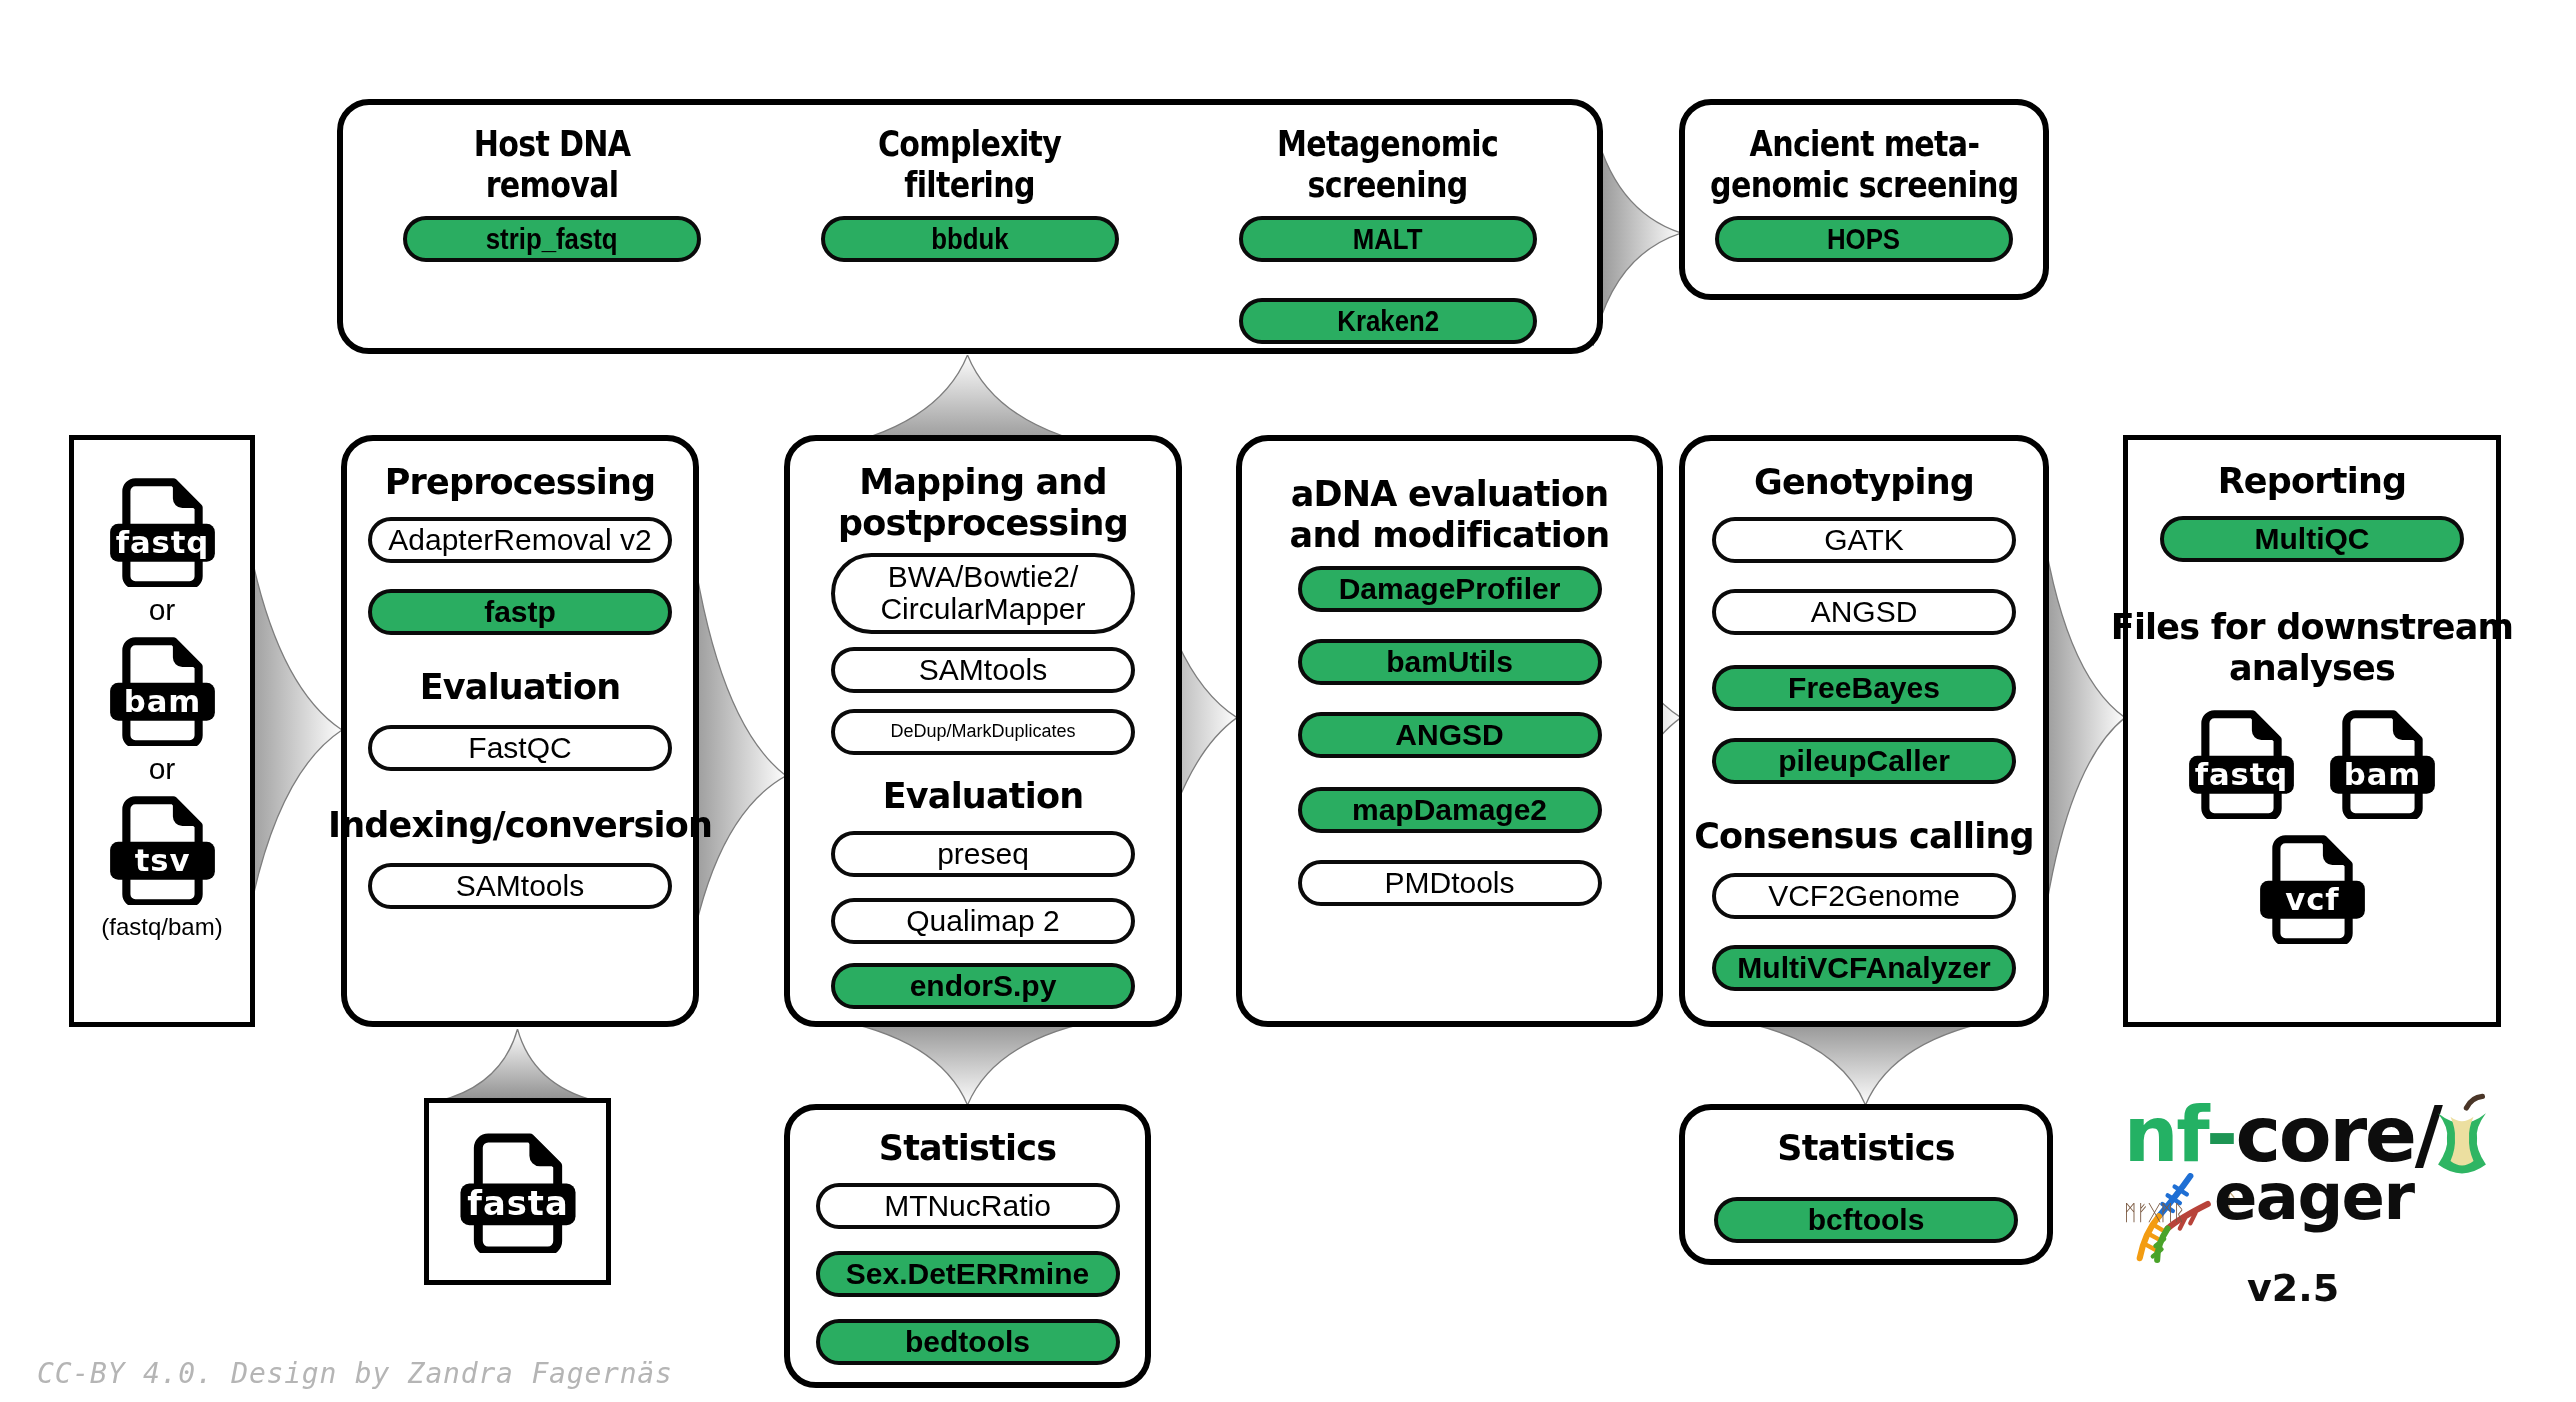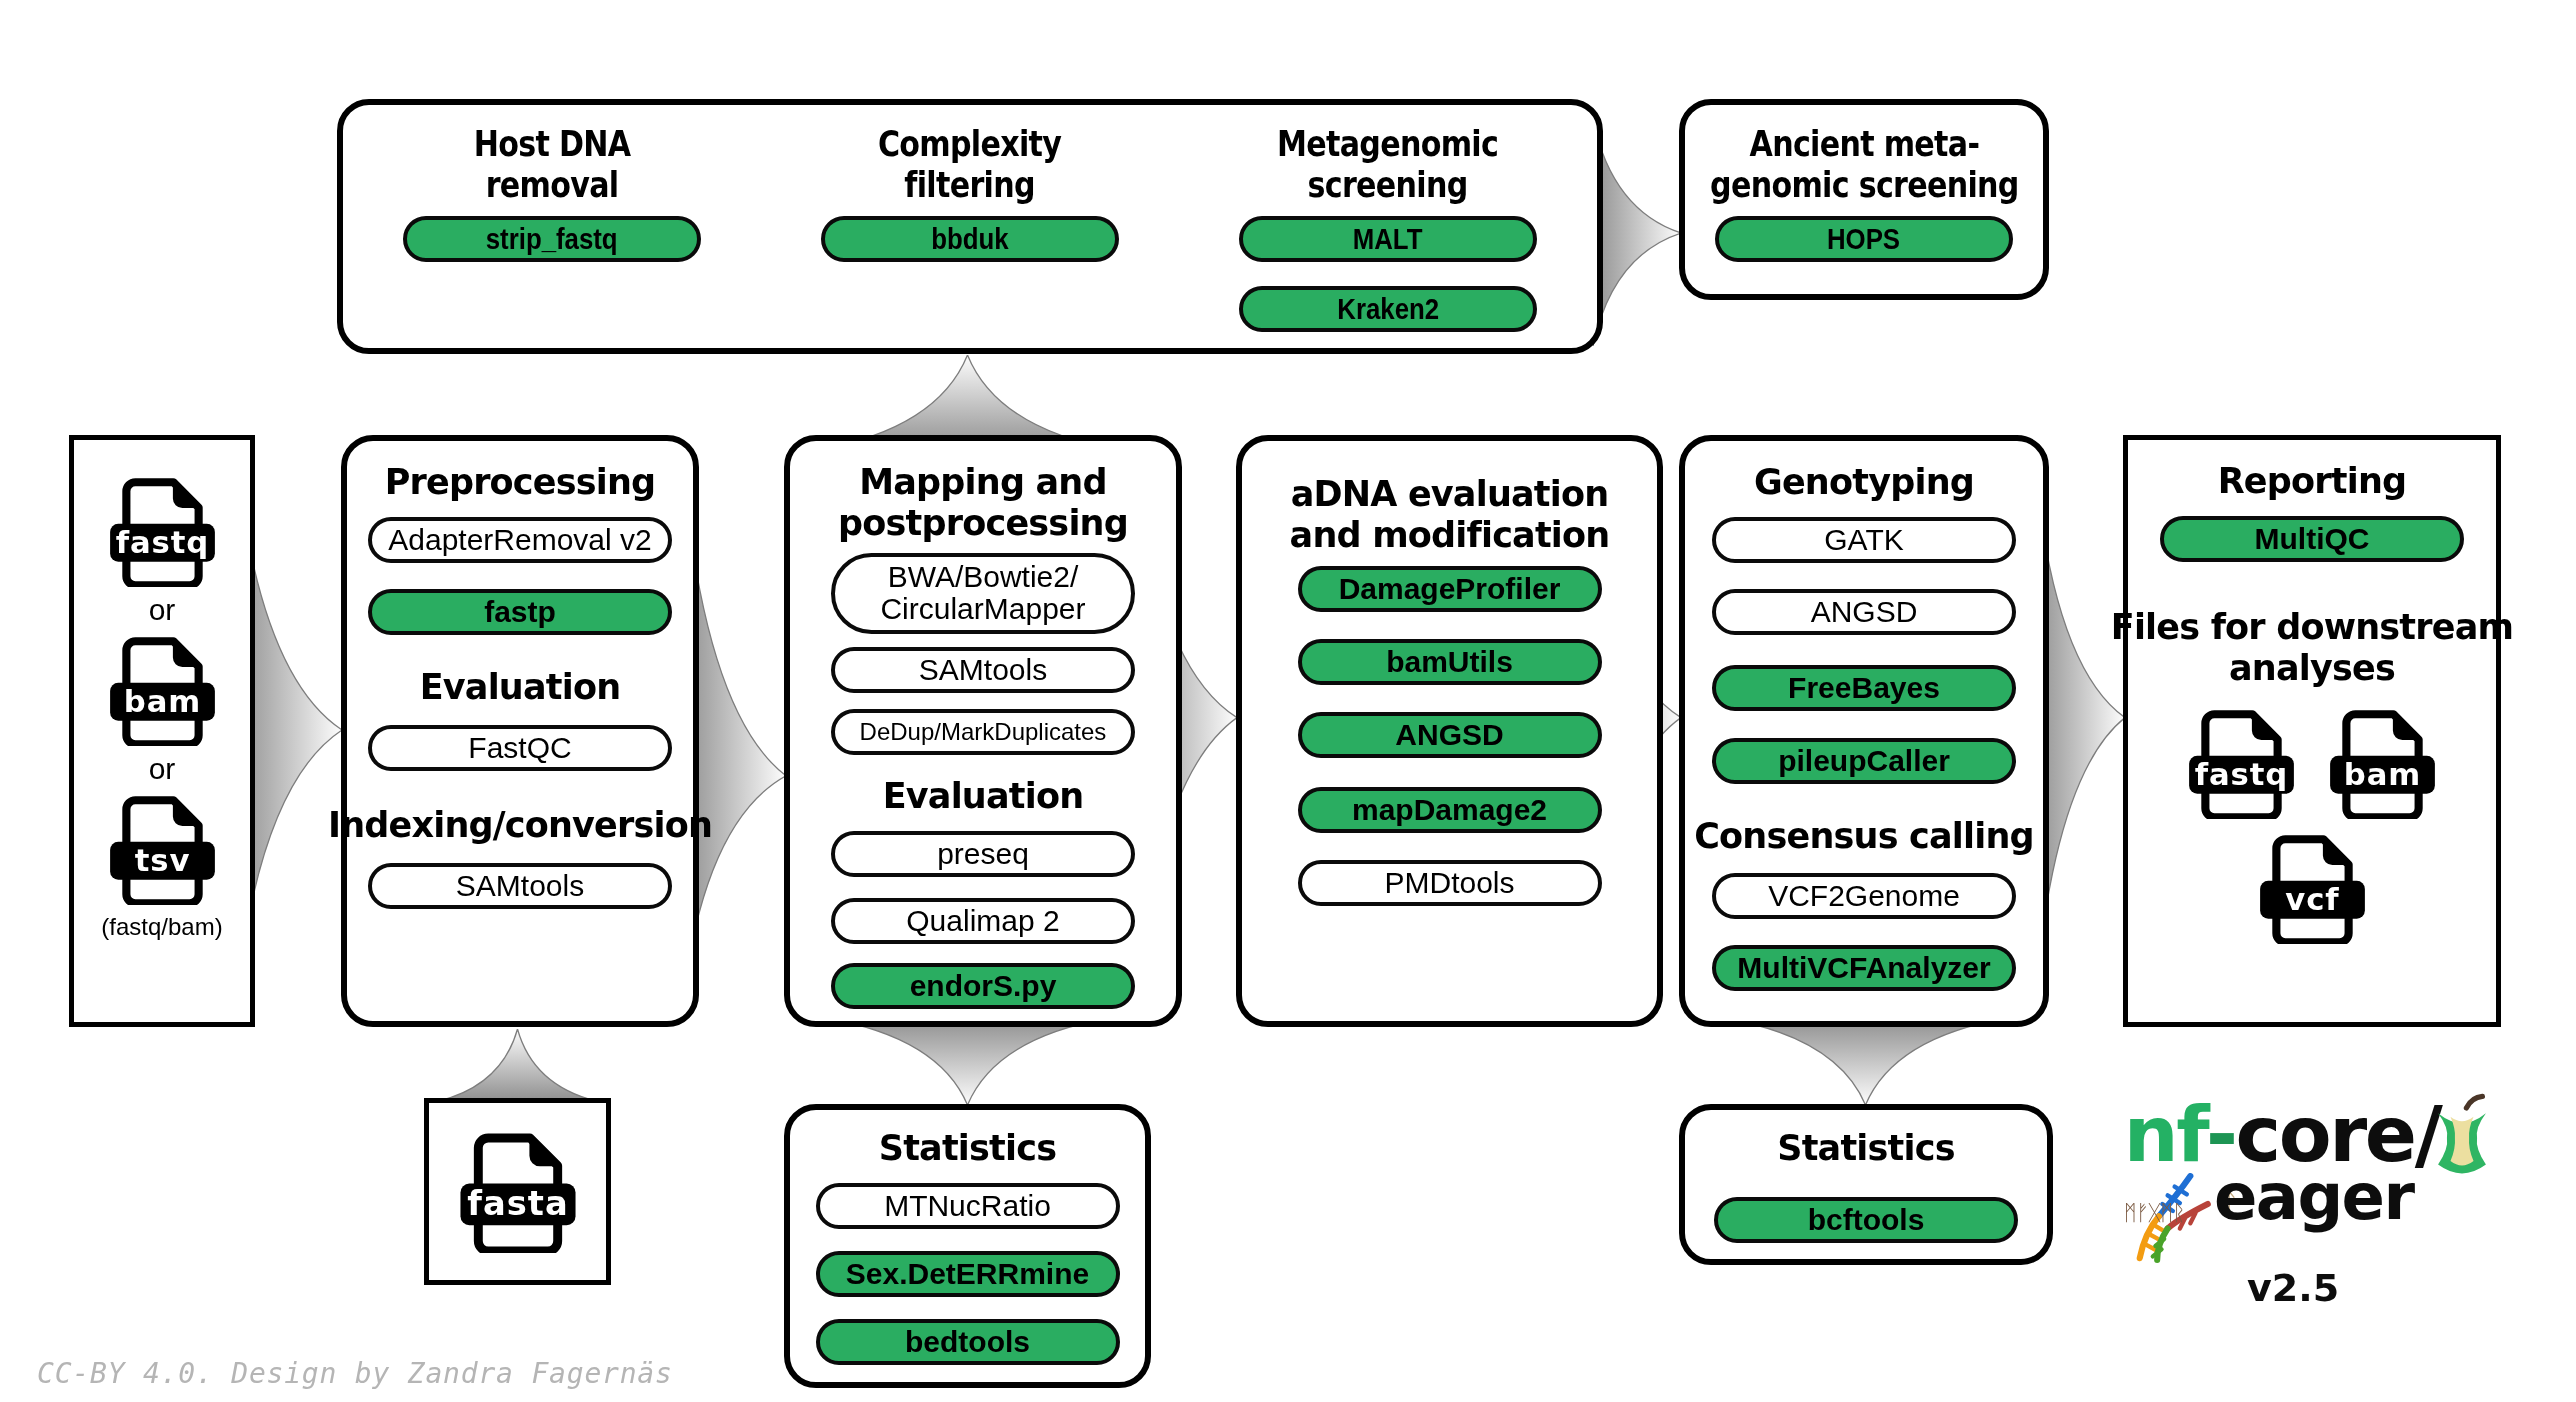--- a/index.html
+++ b/index.html
@@ -14,21 +14,21 @@
 
   .hdr{font-family:"DejaVu Sans","Liberation Sans",sans-serif;font-weight:bold;
        font-size:35px;line-height:1.16;text-align:center;letter-spacing:-0.8px;white-space:nowrap;}
   .cond{display:inline-block;transform:scaleX(0.86);transform-origin:50% 50%;}
 
   .pill{display:flex;align-items:center;justify-content:center;flex:0 0 auto;
         width:304px;height:46px;border:4px solid #0a0a0a;border-radius:800px;background:#fff;
         font-size:30px;box-sizing:border-box;white-space:nowrap;}
   .pill.green{background:#2aad61;font-weight:bold;}
   .pill.two-line{height:81px;flex-direction:column;line-height:1.08;}
-  .pill.tight{font-size:24px;align-items:center;}
+  .pill.tight{font-size:18px;align-items:center;}
   .pill.w372{width:298px;}
 
   .tb-section{flex:1;display:flex;flex-direction:column;align-items:center;padding-top:19px;}
 
   .or-label{font-size:30px;}
   .note-label{font-size:24px;}
 
   
   .file-icon{display:block;}
   .file-icon .doc{fill:#fff;stroke:#000;stroke-width:9;stroke-linejoin:round;}
@@ -136,21 +136,21 @@
       </div>
     </div>
     <div class="tb-section">
       <div class="hdr">
         <span class="cond"><span>Metagenomic</span><br>
         <span>screening</span></span>
       </div>
       <div class="pill green w372" style="margin-top:11.2px">
         <span class="cond">MALT</span>
       </div>
-      <div class="pill green w372" style="margin-top:24px">
+      <div class="pill green w372" style="margin-top:36px">
         <span class="cond">Kraken2</span>
       </div>
     </div>
   </div>
 
   <div class="box" style="left:1679px;top:99px;width:370px;height:201px;padding-top:19px">
     <div class="hdr">
       <span class="cond"><span>Ancient meta-</span><br>
       <span>genomic screening</span></span>
     </div>

